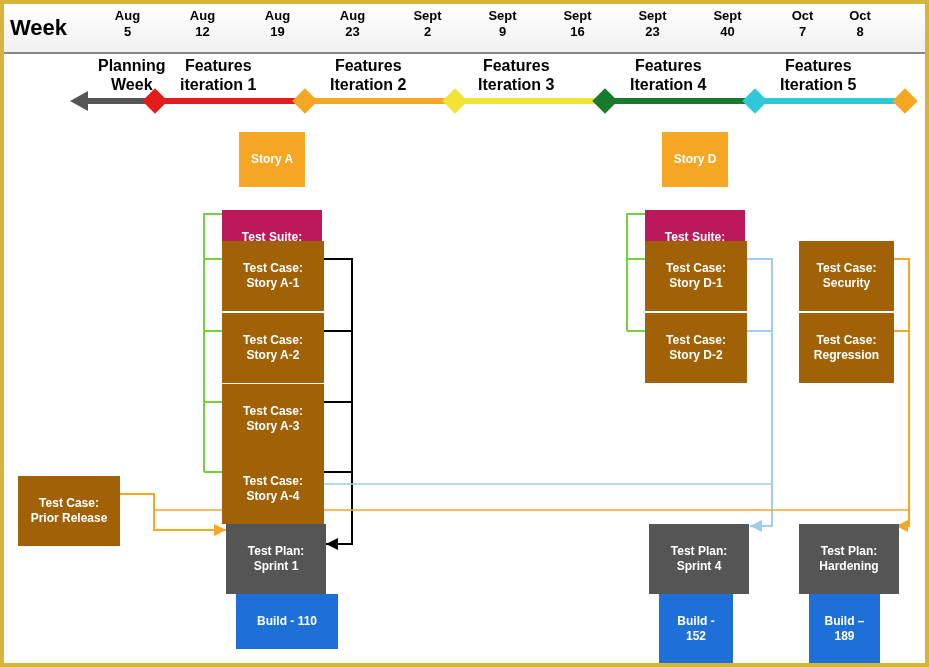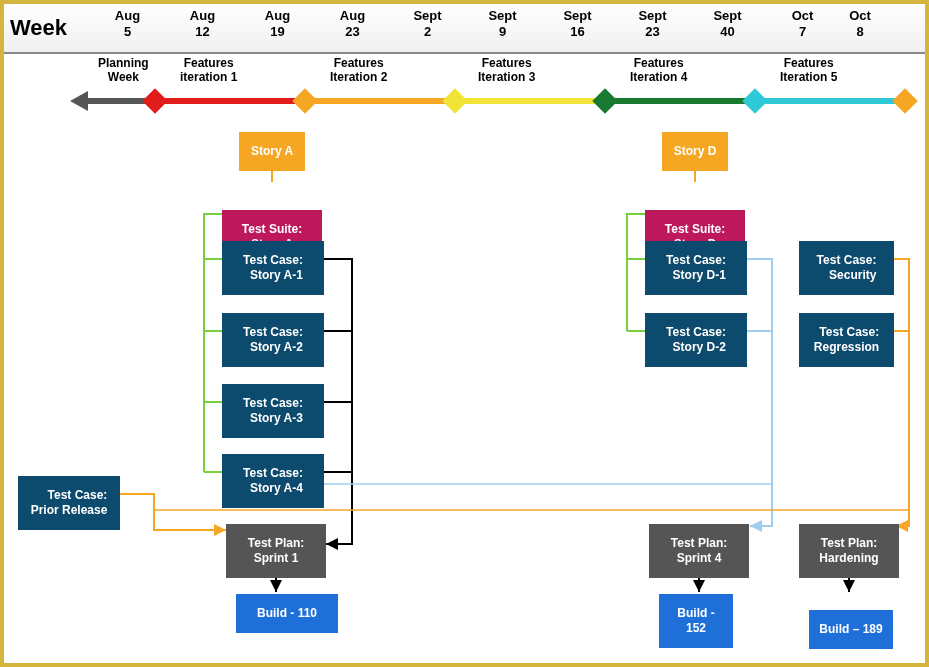--- a/index.html
+++ b/index.html
@@ -37,21 +37,21 @@
 }
 .phase-row {
   display: flex;
   margin-top: 2px;
   margin-left: 86px;
   height: 44px;
   position: relative;
 }
 .phase {
   text-align: center;
-  font-size: 12px;
+  font-size: 16px;
   font-weight: bold;
   position: absolute;
   line-height: 1.2;
 }
 .bar-row {
   position: relative;
   height: 20px;
   margin-left: 86px;
   margin-top: -6px;
 }
@@ -66,29 +66,29 @@
   height: 18px;
   transform: rotate(45deg);
   top: -2px;
 }
 .box {
   position: absolute;
   color: #fff;
   font-size: 12px;
   font-weight: bold;
   text-align: center;
-  padding: 12px 8px;
+  padding: 20px 8px;
   line-height: 1.25;
   display: flex;
   align-items: center;
   justify-content: center;
 }
 .orange { background: #f5a623; }
 .red { background: #be185d; margin-top: 28px; }
-.green { background: #0c4a6e; text-align: right; }
+.green { background: #a16207; }
 .gray { background: #555; text-align: center; }
 .blue { background: #1f6fd8; }
 svg.connectors {
   position: absolute;
   left: 0;
   top: 0;
   width: 929px;
   height: 667px;
   pointer-events: none;
 }
@@ -223,13 +223,13 @@
 
 <div class="box gray" style="left:222px;top:520px;width:100px;white-space:pre-line">Test Plan:
 Sprint 1</div>
 <div class="box gray" style="left:645px;top:520px;width:100px;white-space:pre-line">Test Plan:
 Sprint 4</div>
 <div class="box gray" style="left:795px;top:520px;width:100px;white-space:pre-line">Test Plan:
 Hardening</div>
 
 <div class="box blue" style="left:232px;top:590px;width:102px">Build - 110</div>
 <div class="box blue" style="left:655px;top:590px;width:74px">Build - 152</div>
-<div class="box blue" style="left:805px;top:606px;width:84px">Build – 189</div>
+<div class="box blue" style="left:805px;top:590px;width:71px">Build – 189</div>
 
 </body></html>

